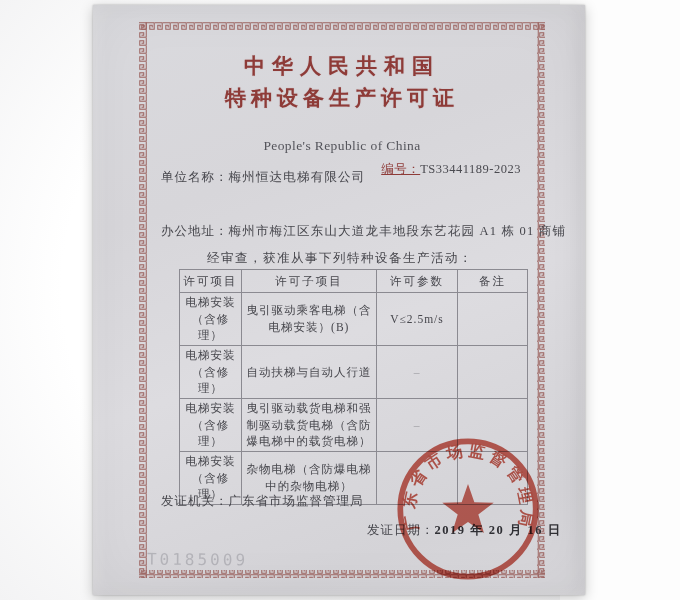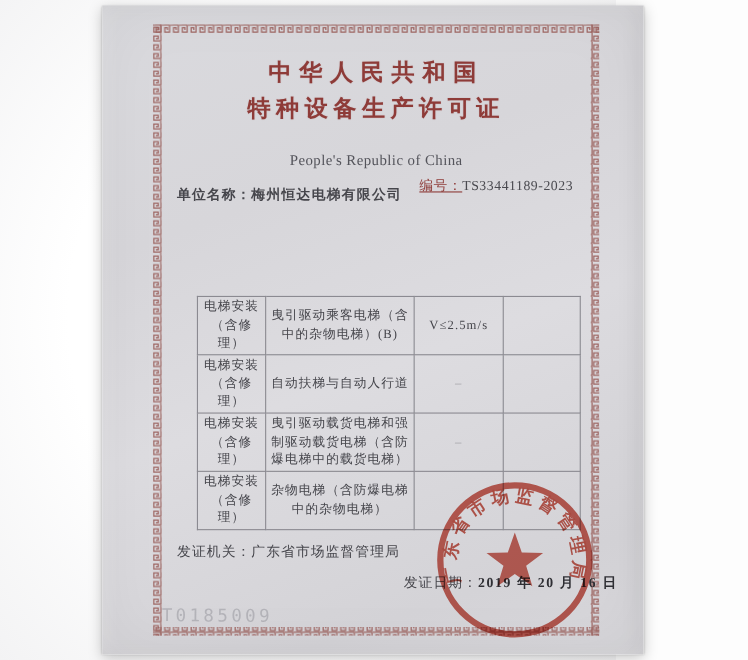--- a/index.html
+++ b/index.html
@@ -33,21 +33,21 @@
     position:absolute;left:0;width:100%;text-align:center;
     color:#54545b;font-size:13.5px;letter-spacing:.4px;
   }
   .title-en.l1{top:96px;}
   .title-en.l2{top:116px;}
 
   .serial-line{position:absolute;top:139px;right:24px;font-size:12.5px;letter-spacing:.5px;}
   .serial-label{color:#8e3b38;text-decoration:underline;}
   .serial-number{color:#4a4a50;}
 
-  .field-row{position:absolute;left:22px;font-size:12.5px;color:#46464c;letter-spacing:1px;white-space:nowrap;font-weight:bold;}
+  .field-row{position:absolute;left:22px;font-size:12.5px;color:#46464c;letter-spacing:1px;white-space:nowrap;}
   .field-row .val{letter-spacing:1.2px;}
   .f0{top:147px;} .f1{top:174px;} .f2{top:201px;}
   .intro{position:absolute;left:68px;top:228px;font-size:12.5px;color:#46464c;letter-spacing:1.5px;}
 
   table.lic{
     position:absolute;left:40px;top:247px;width:348px;
     border-collapse:collapse;table-layout:fixed;
   }
   table.lic th, table.lic td{
     border:1px solid #8b8a91;
@@ -109,35 +109,45 @@
       <div class="title-cn l2">特种设备生产许可证</div>
       <div class="title-en l2">People's Republic of China</div>
 
       <div class="serial-line">
         <span class="serial-label">编号：</span><span class="serial-number">TS33441189-2023</span>
       </div>
 
       <div class="field-row f0">
         <span class="lbl">单位名称：</span><span class="val">梅州恒达电梯有限公司</span>
       </div>
-
+      <div class="field-row f2">
+        <span class="lbl">办公地址：</span><span class="val">梅州市梅江区东山大道龙丰地段东艺花园 A1 栋 01 商铺</span>
+      </div>
+
+      <div class="intro">经审查，获准从事下列特种设备生产活动：</div>
 
       <table class="lic">
         <colgroup>
           <col class="col-item">
             <col class="col-sub">
             <col class="col-param">
             <col class="col-remark">
         </colgroup>
         <tbody>
+            <tr>
+          <th>许可项目</th>
+          <th>许可子项目</th>
+          <th>许可参数</th>
+          <th>备注</th>
+        </tr>
         <tr class="r1">
           <td>电梯安装
 （含修理）</td>
           <td>曳引驱动乘客电梯（含
-中的杂物电梯）(B)</td>
+电梯安装）(B)</td>
           <td class="param">V≤2.5m/s</td>
           <td></td>
         </tr>
         <tr class="r2">
           <td>电梯安装
 （含修理）</td>
           <td>自动扶梯与自动人行道</td>
           <td class="param dash">–</td>
           <td></td>
         </tr>

